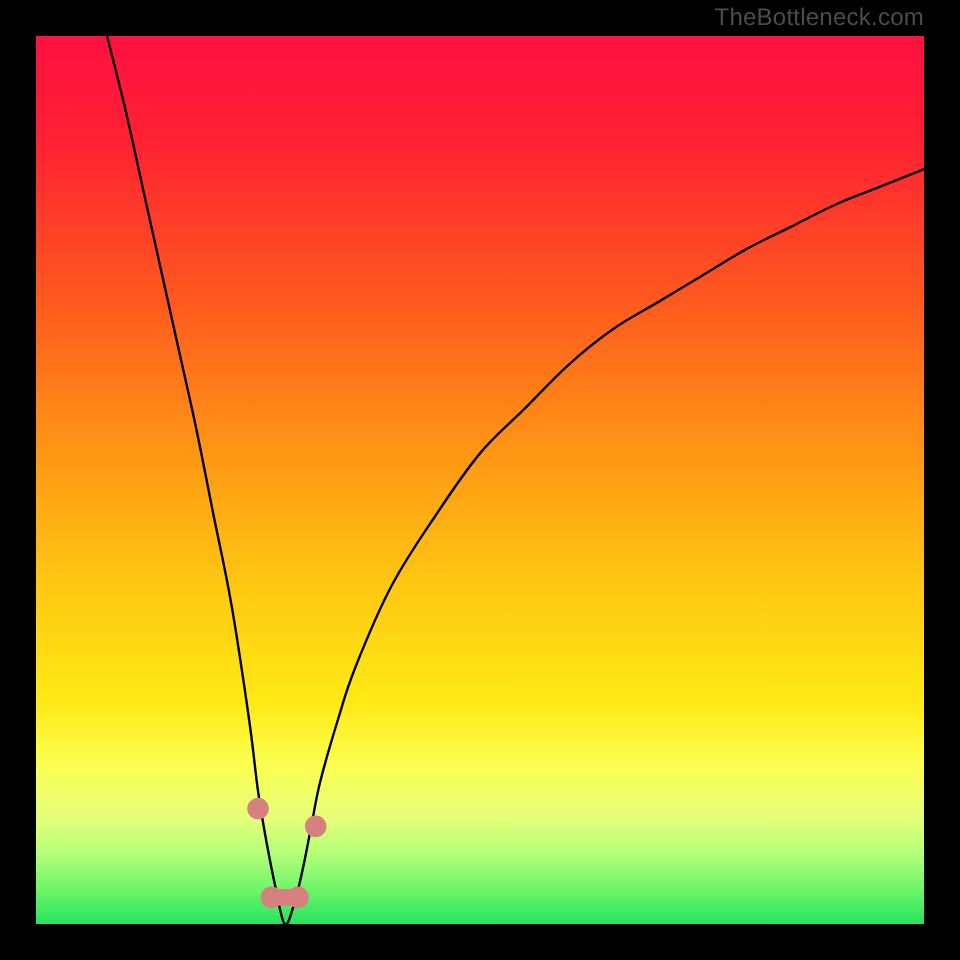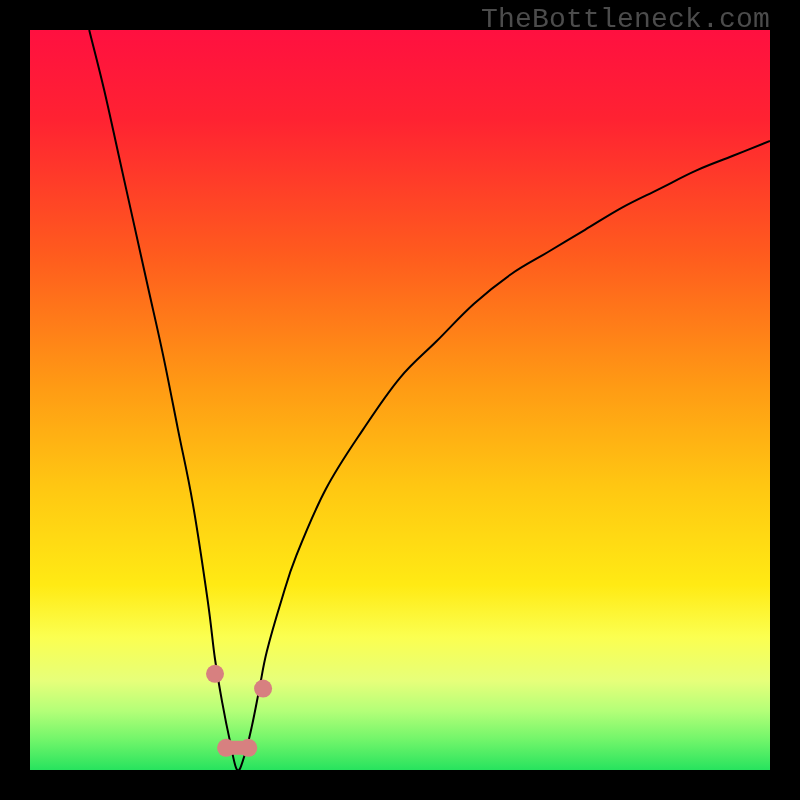--- a/index.html
+++ b/index.html
@@ -16,22 +16,22 @@
     top: 30px;
     width: 740px;
     height: 740px;
     overflow: hidden;
   }
   .watermark {
     position: absolute;
     top: 4px;
     right: 30px;
     color: #4c4c4c;
-    font-family: Liberation Mono, monospace;
-    font-size: 28px;
+    font-family: Liberation Sans, sans-serif;
+    font-size: 20px;
     font-weight: 500;
     letter-spacing: 0.2px;
     z-index: 20;
   }
   .bg {
     position: absolute;
     inset: 0;
     
   }
   .plot-layer {

